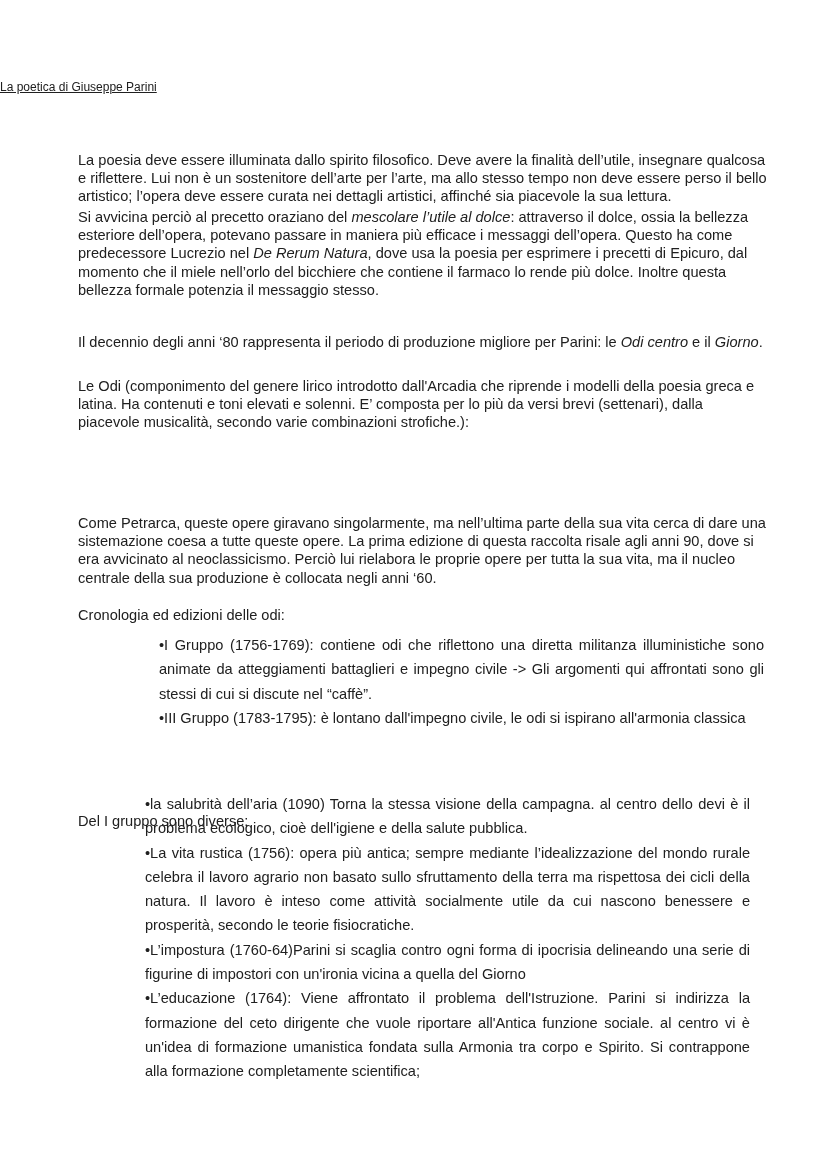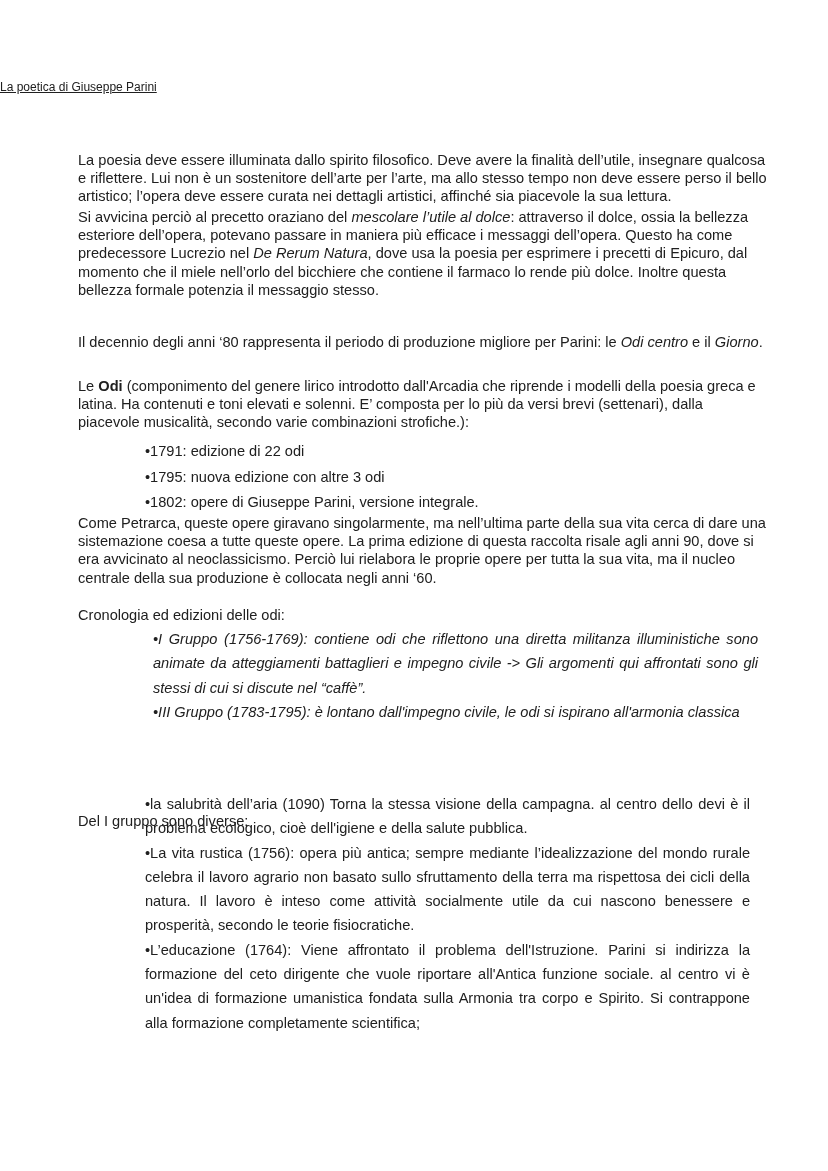--- a/index.html
+++ b/index.html
@@ -16,60 +16,56 @@
     }
     .block { position: absolute; left: 78px; width: 690px; line-height: 18.2px; margin: 0; }
     .p1 { top: 131px; margin-top: 20px; }
     .p2 { top: 208px; }
     .p3 { top: 333px; }
     .p4 { top: 377px; }
     .ed-list { position: absolute; left: 145px; top: 439px; width: 500px; margin: 0; padding: 0; list-style: none; }
     .ed-list li { line-height: 25.5px; }
     .p5 { top: 514px; }
     .p6 { top: 594px; margin-top: 12px; }
-    .grp-list { position: absolute; left: 145px; top: 619px; width: 605px; margin: 8px; padding: 0; list-style: none; font-style: italic; }
+    .grp-list { position: absolute; left: 145px; top: 619px; width: 605px; margin: 14px; padding: 0; list-style: none; }
     .grp-list li { line-height: 24.4px; text-align: justify; }
     .p7 { top: 768px; margin-top: 44px; }
     .odi-list { position: absolute; left: 145px; top: 792px; width: 605px; margin: 0; padding: 0; list-style: none; }
     .odi-list li { line-height: 24.3px; text-align: justify; }
     .bul { display: inline; }
     em { font-style: italic; }
-    strong { font-weight: bold; margin-top: 9px; }
+    strong { font-weight: normal; margin-top: 9px; }
   </style>
 </head>
 <body>
 
 <div class="page">
 
   <div class="title">La poetica di Giuseppe Parini</div>
 
   <p class="block p1">La poesia deve essere illuminata dallo spirito filosofico. Deve avere la finalità dell’utile, insegnare qualcosa e riflettere. Lui non è un sostenitore dell’arte per l’arte, ma allo stesso tempo non deve essere perso il bello artistico; l’opera deve essere curata nei dettagli artistici, affinché sia piacevole la sua lettura.</p>
 
   <p class="block p2"><span>Si avvicina perciò al precetto oraziano del </span><em>mescolare l’utile al dolce</em><span>: attraverso il dolce, ossia la bellezza esteriore dell’opera, potevano passare in maniera più efficace i messaggi dell’opera. Questo ha come predecessore Lucrezio nel </span><em>De Rerum Natura</em><span>, dove usa la poesia per esprimere i precetti di Epicuro, dal momento che il miele nell’orlo del bicchiere che contiene il farmaco lo rende più dolce. Inoltre questa bellezza formale potenzia il messaggio stesso.</span></p>
 
   <p class="block p3"><span>Il decennio degli anni ‘80 rappresenta il periodo di produzione migliore per Parini: le </span><em>Odi centro</em><span> e il </span><em>Giorno</em><span>.</span></p>
 
   <p class="block p4"><span>Le </span><strong>Odi</strong><span> (componimento del genere lirico introdotto dall'Arcadia che riprende i modelli della poesia greca e latina. Ha contenuti e toni elevati e solenni.  E’ composta per lo più da versi brevi (settenari), dalla piacevole musicalità, secondo varie combinazioni strofiche.):</span></p>
 
-  <ul class="ed-list">
-    <li><span class="bul">•</span><span>1791: edizione di 22 odi</span></li>
-    <li><span class="bul">•</span><span>1795: nuova edizione con altre 3 odi</span></li>
-    <li><span class="bul">•</span><span>1802: opere di Giuseppe Parini, versione integrale.</span></li>
-  </ul>
 
   <p class="block p5">Come Petrarca, queste opere giravano singolarmente, ma nell’ultima parte della sua vita cerca di dare una sistemazione coesa a tutte queste opere. La prima edizione di questa raccolta risale agli anni 90, dove si era avvicinato al neoclassicismo. Perciò lui rielabora le proprie opere per tutta la sua vita, ma il nucleo centrale della sua produzione è collocata negli anni ‘60.</p>
 
   <p class="block p6">Cronologia ed edizioni delle odi:</p>
 
   <ul class="grp-list">
     <li><span class="bul">•</span><span>I Gruppo (1756-1769): contiene odi che riflettono una diretta militanza illuministiche sono animate da atteggiamenti battaglieri e impegno civile -&gt; Gli argomenti qui affrontati sono gli stessi di cui si discute nel “caffè”.</span></li>
     <li><span class="bul">•</span><span>III Gruppo (1783-1795): è lontano dall'impegno civile, le odi si ispirano all'armonia classica</span></li>
   </ul>
 
   <p class="block p7">Del I gruppo sono diverse:</p>
 
   <ul class="odi-list">
     <li><span class="bul">•</span><span>la salubrità dell’aria (1090) Torna la stessa visione della campagna. al centro dello devi è il problema ecologico, cioè dell'igiene e della salute pubblica.</span></li>
     <li><span class="bul">•</span><span>La vita rustica (1756): opera più antica; sempre mediante l’idealizzazione del mondo rurale celebra il lavoro agrario non basato sullo sfruttamento della terra ma rispettosa dei cicli della natura. Il lavoro è inteso come attività socialmente utile da cui nascono benessere e prosperità, secondo le teorie fisiocratiche.</span></li>
+    <li><span class="bul">•</span><span>L’impostura (1760-64)Parini si scaglia contro ogni forma di ipocrisia delineando una serie di figurine di impostori con un'ironia vicina a quella del Giorno</span></li>
     <li><span class="bul">•</span><span>L’educazione (1764): Viene affrontato il problema dell'Istruzione. Parini si indirizza la formazione del ceto dirigente che vuole riportare all'Antica funzione sociale. al centro vi è un'idea di formazione umanistica fondata sulla Armonia tra corpo e Spirito. Si contrappone alla formazione completamente scientifica;</span></li>
   </ul>
 
 </div>
 
 </body></html>

